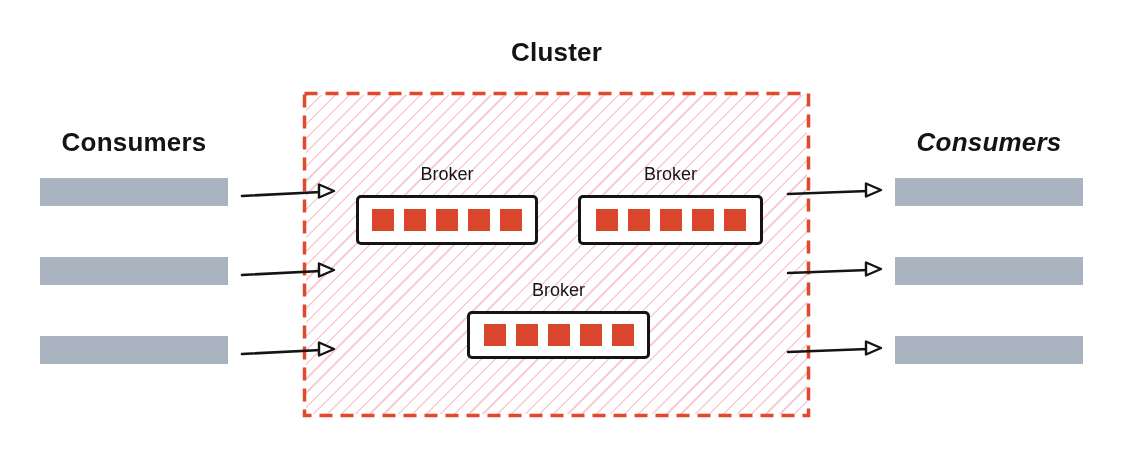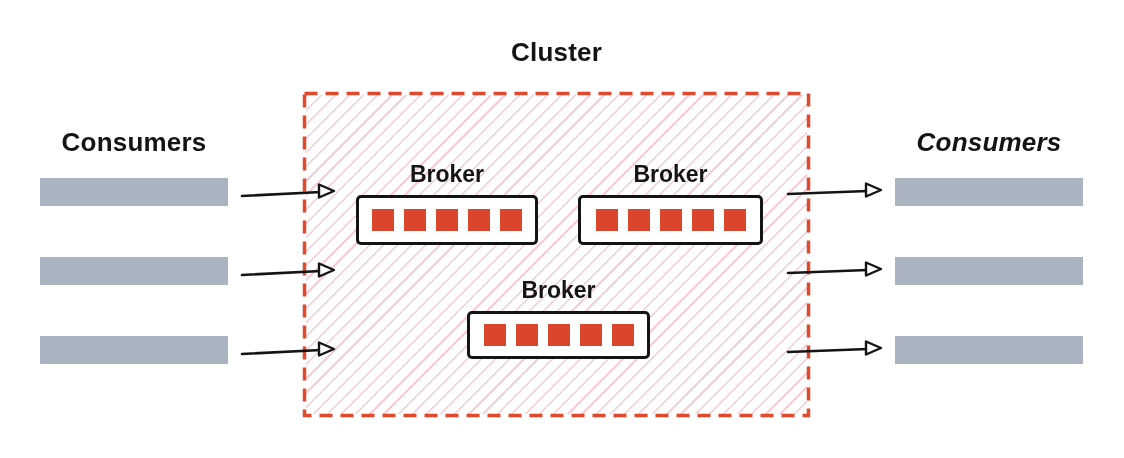--- a/index.html
+++ b/index.html
@@ -69,22 +69,22 @@
   
   .broker {
     position: absolute;
     z-index: 3;
     text-align: center;
   }
   .broker-1 { left: 356px; top: 158px; width: 182px; }
   .broker-2 { left: 578px; top: 158px; width: 185px; }
   .broker-3 { left: 467px; top: 274px; width: 183px; }
   .broker-label {
-    font-size: 23px;
-    font-weight: 700;
+    font-size: 18px;
+    font-weight: 400;
     line-height: 32px;
     margin-bottom: 5px;
   }
   .broker-box {
     box-sizing: border-box;
     height: 50px;
     width: 100%;
     background: #ffffff;
     border: 3px solid var(--ink, #141414);
     border-radius: 5px;

